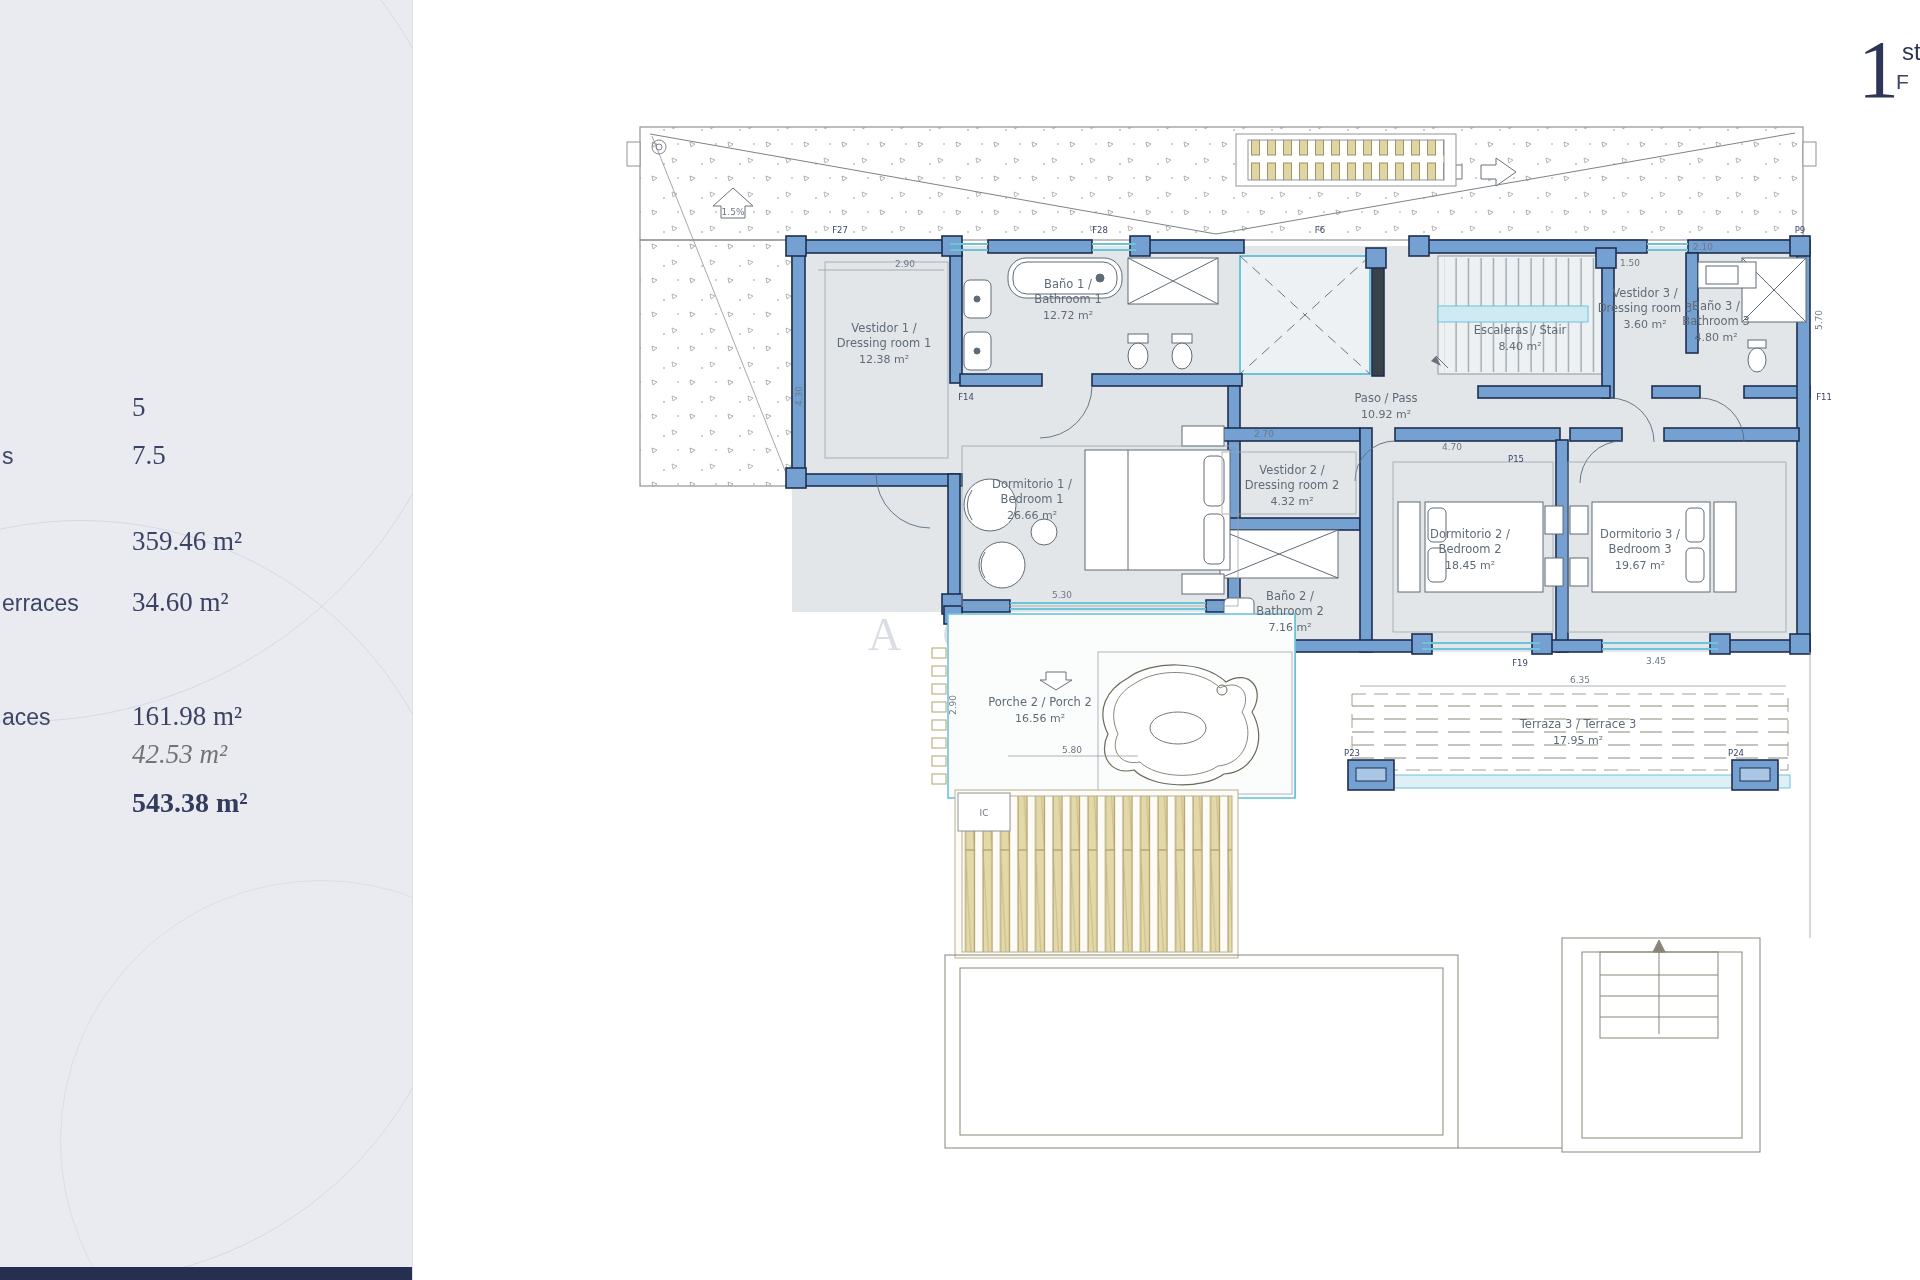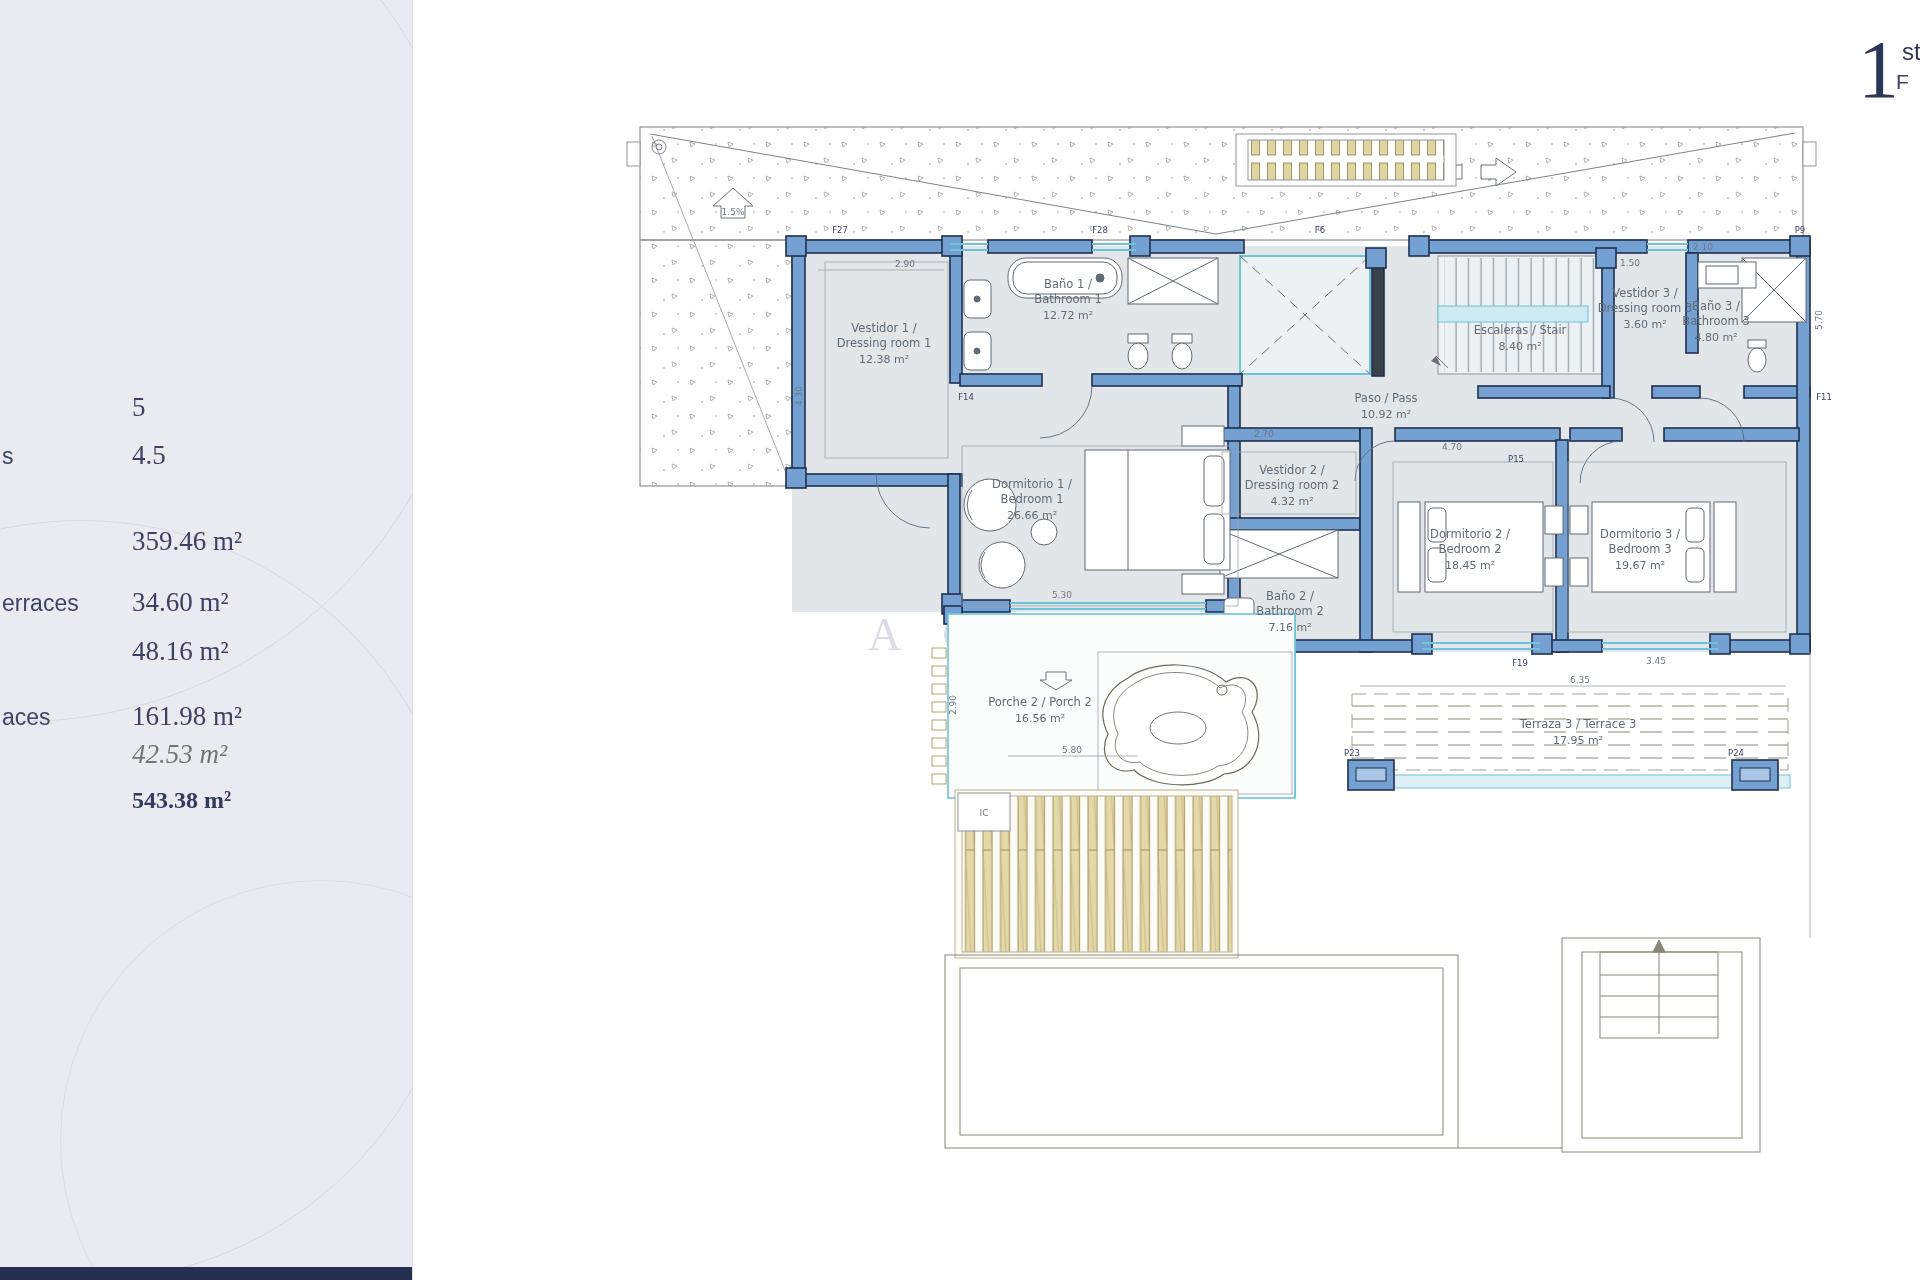--- a/index.html
+++ b/index.html
@@ -12,21 +12,21 @@
   .deco{position:absolute;border:1px solid rgba(175,182,198,.35);border-radius:50%;}
   .deco.c1{width:900px;height:900px;left:-430px;top:-180px;}
   .deco.c2{width:760px;height:760px;left:-300px;top:520px;}
   .deco.c3{width:520px;height:520px;left:60px;top:880px;border-color:rgba(175,182,198,.25);}
   .spec-row{position:absolute;left:0;width:412px;height:40px;}
   .spec-label{position:absolute;left:2px;top:3px;font-size:23px;color:#3d4565;
               font-family:"Liberation Sans",sans-serif;}
   .spec-value{position:absolute;left:132px;top:0;font-size:27px;color:#3b4263;
               font-family:"Liberation Serif",serif;}
   .spec-value.muted{color:#737373;font-style:italic;}
-  .spec-value.total{font-weight:bold;font-size:24px;color:#333b5e;}
+  .spec-value.total{font-weight:bold;font-size:28px;color:#333b5e;}
   .bottom-bar{position:absolute;left:0;bottom:0;width:412px;height:13px;background:#272f50;}
 
   
   .floor-head{position:absolute;left:1858px;top:30px;width:62px;height:90px;color:#2e3657;}
   .floor-num{font-family:"Liberation Serif",serif;font-size:82px;line-height:80px;}
   .floor-ord{font-family:"Liberation Sans",sans-serif;font-size:24px;position:absolute;left:44px;top:8px;}
   .floor-word{font-family:"Liberation Sans",sans-serif;font-size:21px;position:absolute;left:38px;top:40px;color:#3c4565;}
 
   
   svg text{font-family:"DejaVu Sans",sans-serif;fill:#5f6b77;}
@@ -429,33 +429,29 @@
   <div class="deco c1"></div>
   <div class="deco c2"></div>
   <div class="deco c3"></div>
 
   <div class="spec-row" style="top:392px">
     <span class="spec-label"></span>
     <span class="spec-value">5</span>
   </div>
   <div class="spec-row" style="top:440px">
     <span class="spec-label">s</span>
-    <span class="spec-value">4.5</span>
+    <span class="spec-value">7.5</span>
   </div>
   <div class="spec-row" style="top:526px">
     <span class="spec-label"></span>
     <span class="spec-value">359.46 m²</span>
   </div>
   <div class="spec-row" style="top:587px">
     <span class="spec-label">erraces</span>
     <span class="spec-value">34.60 m²</span>
-  </div>
-  <div class="spec-row" style="top:636px">
-    <span class="spec-label"></span>
-    <span class="spec-value">48.16 m²</span>
   </div>
   <div class="spec-row" style="top:701px">
     <span class="spec-label">aces</span>
     <span class="spec-value">161.98 m²</span>
   </div>
   <div class="spec-row" style="top:739px">
     <span class="spec-label"></span>
     <span class="spec-value muted">42.53 m²</span>
   </div>
   <div class="spec-row" style="top:787px">

